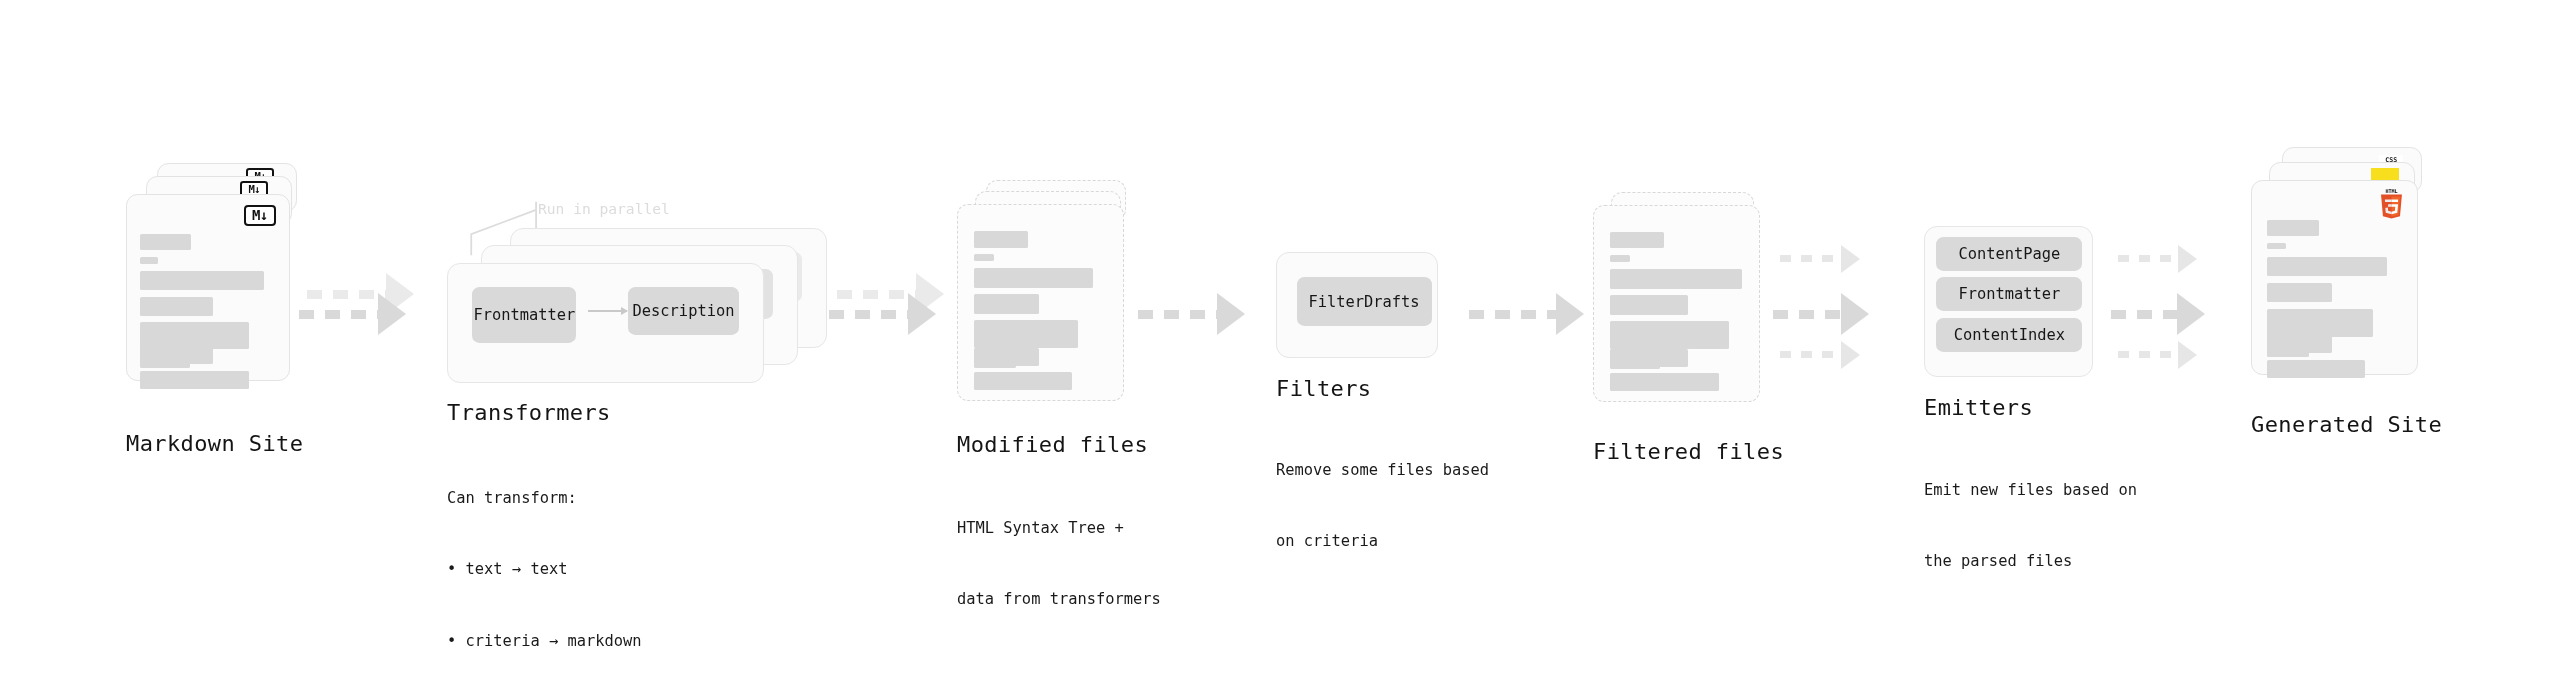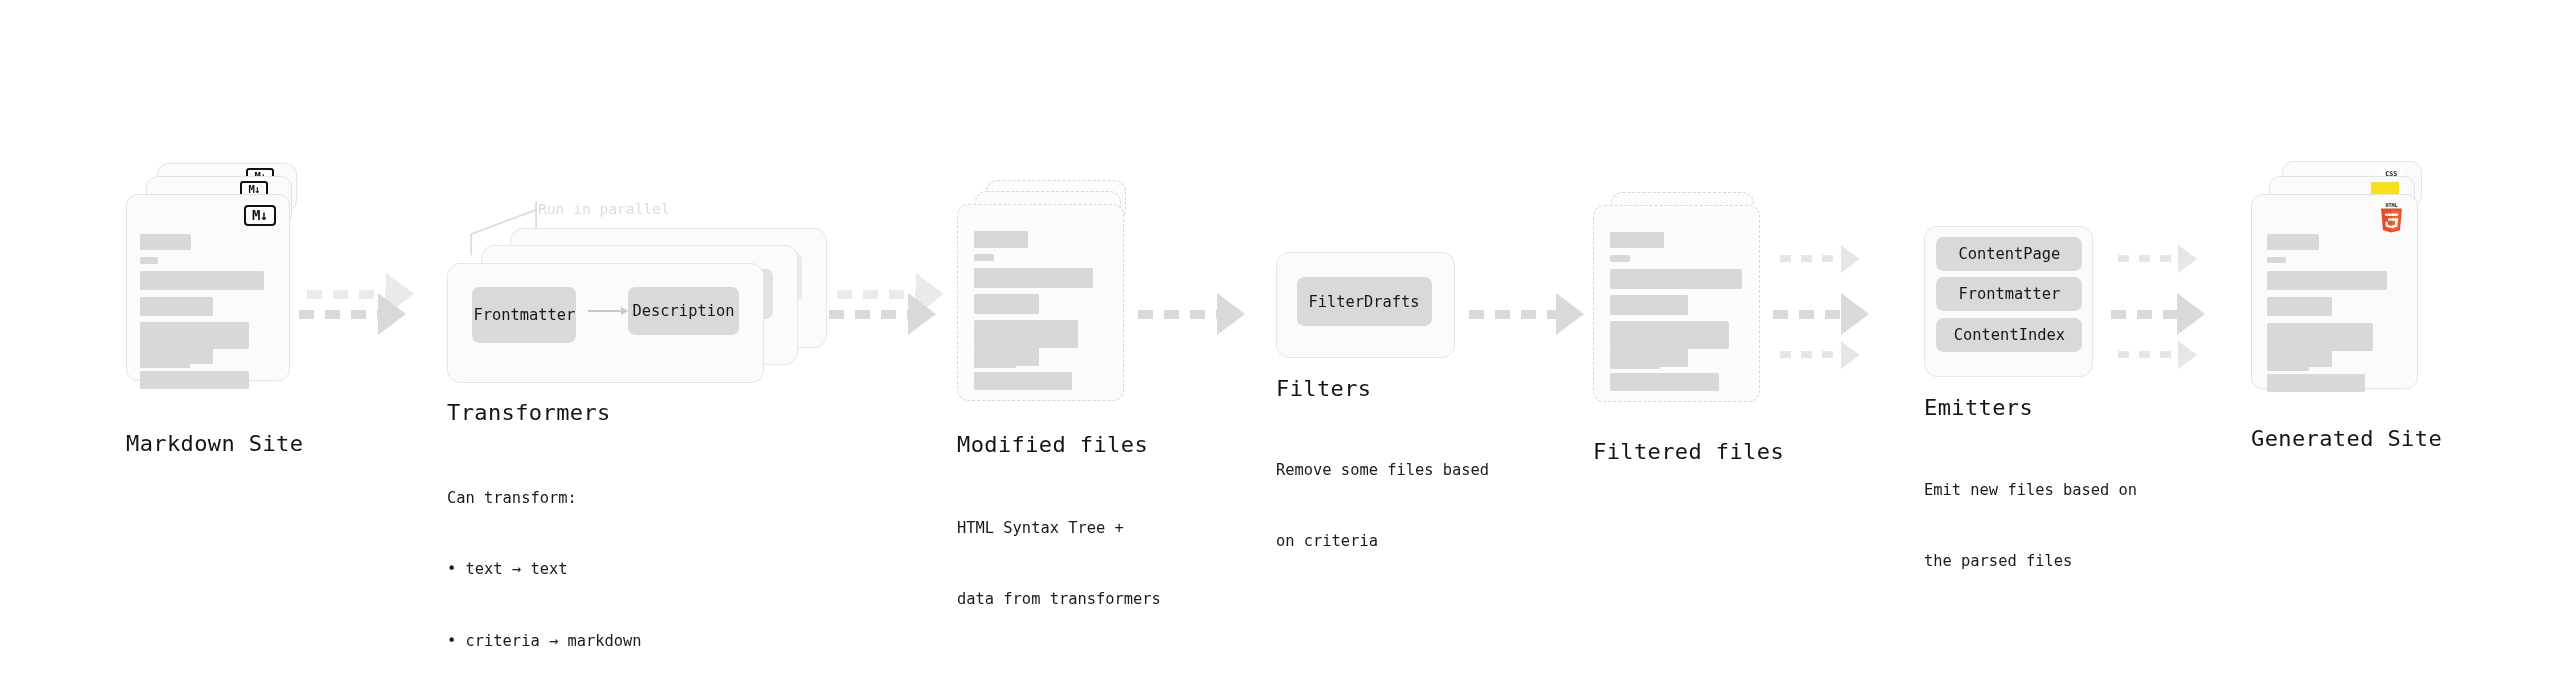--- a/index.html
+++ b/index.html
@@ -254,21 +254,21 @@
       <span class="bullet">data from transformers</span>
     </div>
   </div>
 
   <div class="conn" style="left:1138px; top:293px;">
     <div class="dashes" style="width:81px;"></div>
     <div class="head"></div>
   </div>
 
   <div class="node" style="left:1276px; top:252px;">
-    <div class="pbox" style="left:0px; top:0px; width:179px; height:106px;">
+    <div class="pbox" style="left:0px; top:0px; width:162px; height:106px;">
       <div class="pill" style="left:19.5px; top:24.4px; width:135px; height:49px;">FilterDrafts</div>
     </div>
     <div class="title" style="left:0px; top:124px;">Filters</div>
     <div class="desc" style="left:0px; top:159px;">
       <span class="bullet">Remove some files based</span>
       <span class="bullet">on criteria</span>
     </div>
   </div>
 
   <div class="conn" style="left:1469px; top:293px;">
@@ -325,21 +325,21 @@
   </div>
   <div class="conn" style="left:2111px; top:293px;">
     <div class="dashes" style="width:68px;"></div>
     <div class="head"></div>
   </div>
   <div class="conn small" style="left:2118px; top:341px;">
     <div class="dashes" style="width:62px;"></div>
     <div class="head"></div>
   </div>
 
-  <div class="node" style="left:2251px; top:161px;">
+  <div class="node" style="left:2251px; top:147px;">
     <div class="cardstack" style="width:179px;height:260px;">
 
       <div class="card" style="left:31px; top:0px; width:140px; height:46px;"></div>
       <div class="cssbadge" style="left:128px; top:8.1px;">CSS</div>
 
       <div class="card" style="left:18px; top:14.6px; width:146px; height:46px;"></div>
       <div class="jsbadge" style="left:120px; top:21px;"></div>
 
       <div class="card front" style="left:0px; top:32.5px; width:167px; height:195px;">
         <svg class="html5" style="right:11.4px; top:6.5px;" viewBox="0 0 512 560">

